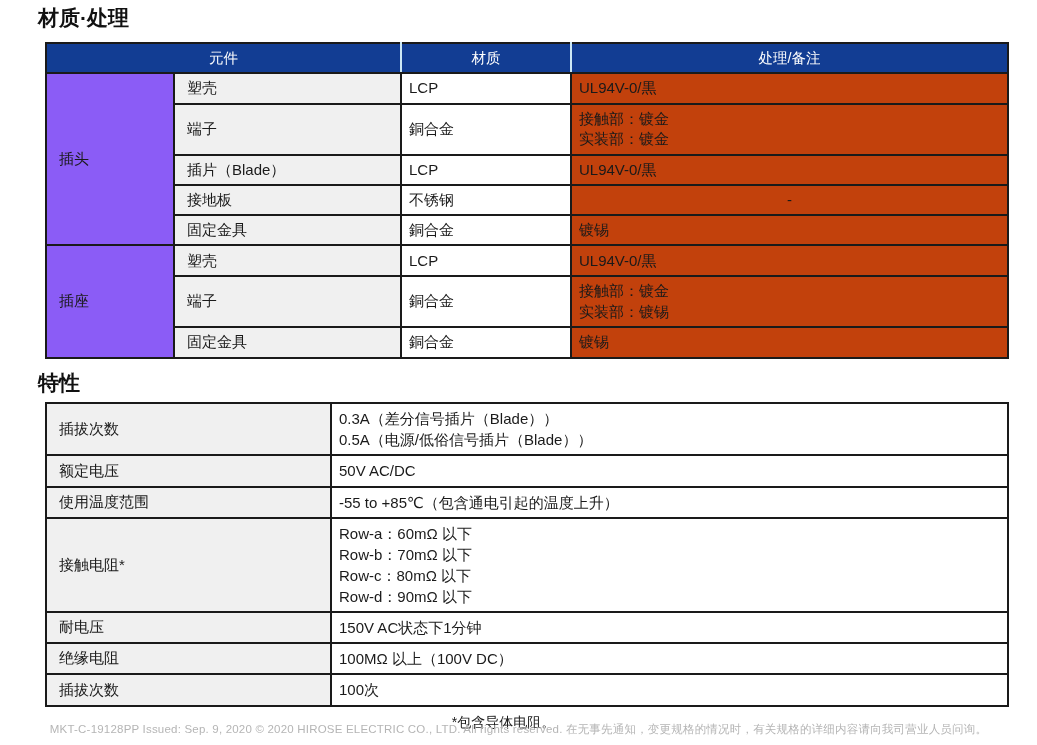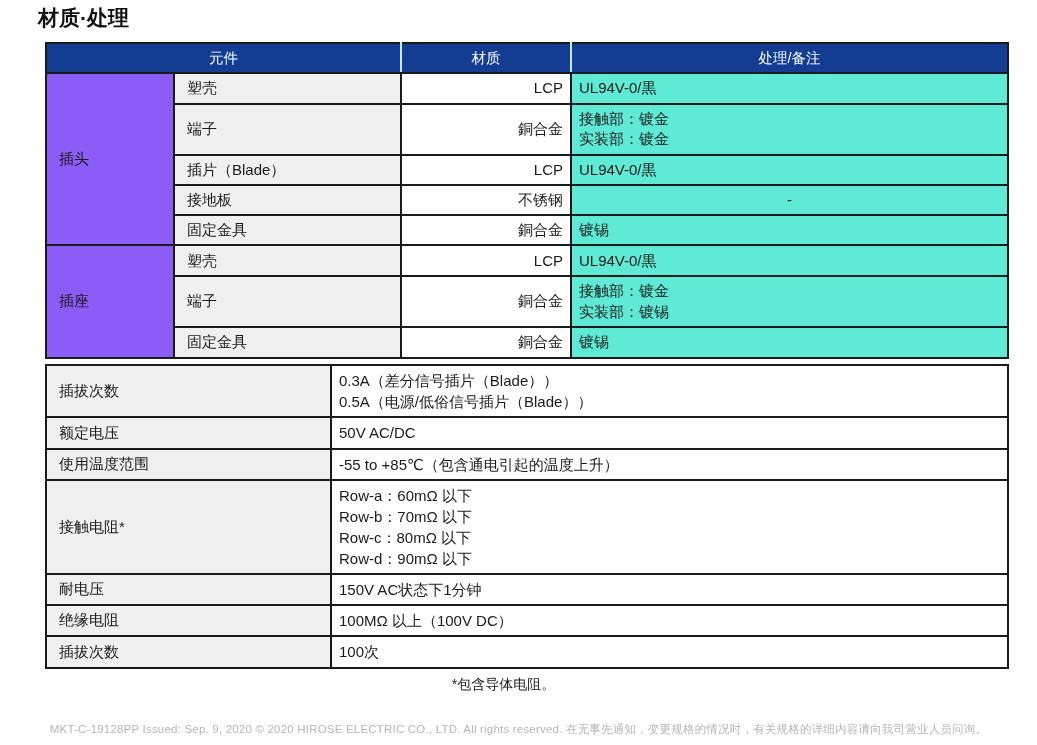--- a/index.html
+++ b/index.html
@@ -22,22 +22,22 @@
   th, td { border:2px solid #1a1a1a; vertical-align:middle; }
   thead th {
     background:var(--hdr-bg,#123d93); color:#ffffff; font-weight:normal;
     font-size:14.5px; text-align:center; height:30px; padding:3px 0;margin-top:11px;
   }
   thead th.sep { border-left:2px solid #cde8f5; }
   thead th.has-sep-right { border-right:2px solid #cde8f5; }
   td { padding:4px 7px; line-height:1.35; }
   td.group { background:#8b5cf6; width:128px; padding-left:12px; }
   td.part  { background:#f0f0f0; padding-left:12px; }
-  td.mat   { background:#ffffff;text-align:right; }
-  td.treat { background:#5eead4; white-space:pre-line;margin-top:28px; }
+  td.mat   { background:#ffffff; }
+  td.treat { background:#c2410c; white-space:pre-line;margin-top:28px; }
   td.center { text-align:center; }
   .tbl2 td.label { background:#f0f0f0; padding-left:12px; }
   .tbl2 td.value { background:#ffffff; white-space:pre-line; line-height:1.4; }
   .footnote {
     margin:7px 30px 0 0; text-align:center; font-size:14px; color:#1a1a1a;
   }
   .footer {
     position:absolute; left:0; right:0; bottom:8px; text-align:center;
     font-size:11.5px; color:#b5b5b5; letter-spacing:0.2px;
   }
@@ -104,20 +104,21 @@
 实装部：镀锡</td>
       </tr>
       <tr style="height:31px">
         <td class="part">固定金具</td>
         <td class="mat">銅合金</td>
         <td class="treat">镀锡</td>
       </tr>
     </tbody>
   </table>
 
+  <h1 class="sec-title second">特性</h1>
 
   <table class="tbl2">
     <colgroup>
       <col style="width:285px">
         <col style="width:677px">
     </colgroup>
     <tbody>
       <tr style="height:52px">
         <td class="label">插拔次数</td>
         <td class="value">0.3A（差分信号插片（Blade））

